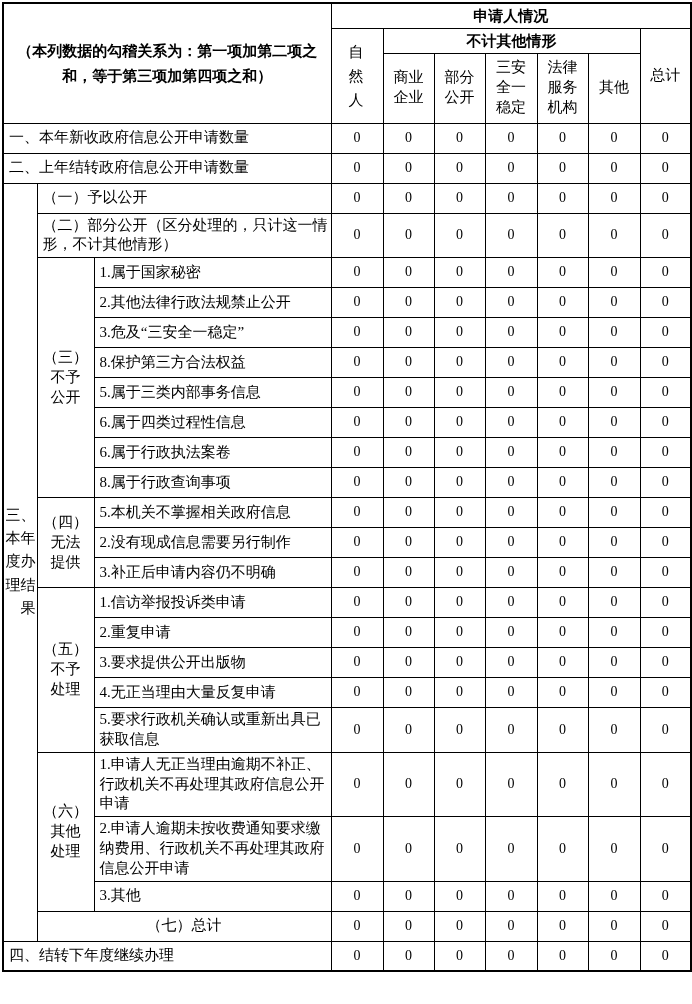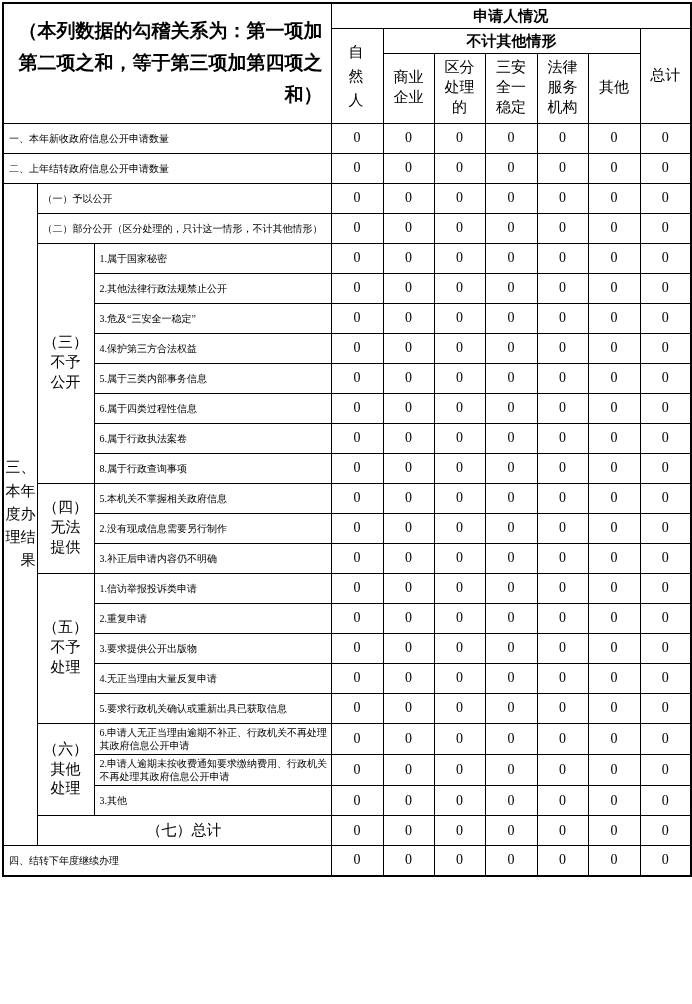--- a/index.html
+++ b/index.html
@@ -37,31 +37,31 @@
   tr.h3 { height: 70px; }
   .bold {
     font-family: "Liberation Sans", sans-serif;
     font-weight: bold;
     text-align: center;
     font-size: 15px;
   }
   .note {
     font-family: "Liberation Sans", sans-serif;
     font-weight: bold;
-    text-align: right;
-    font-size: 19px;
+    text-align: center;
+    font-size: 15px;
     line-height: 1.7;
     padding: 2px 8px;
     margin-top: 19px;
   }
   .c { text-align: center; }
   .lbl {
     text-align: left;
     padding-left: 5px;
-    font-size: 10px;
+    font-size: 15px;
   }
   .v {
     text-align: center;
     font-size: 14px;
   }
   .grp {
     text-align: center;
     white-space: pre-line;
     padding: 2px 1px;
   }
@@ -109,21 +109,21 @@
         <td class="note" colspan="3" rowspan="3">（本列数据的勾稽关系为：第一项加第二项之和，等于第三项加第四项之和）</td>
         <td class="bold" colspan="7">申请人情况</td>
       </tr>
       <tr class="h2">
         <td class="c" rowspan="2"><span class="stack1">自然人</span></td>
         <td class="bold" colspan="5">不计其他情形</td>
         <td class="c" rowspan="2">总计</td>
       </tr>
       <tr class="h3">
         <td class="wrap2">商业企业</td>
-        <td class="wrap2">区分处理的</td>
+        <td class="wrap2">部分公开</td>
         <td class="wrap2">三安全一稳定</td>
         <td class="wrap2">法律服务机构</td>
         <td class="wrap2">其他</td>
       </tr>
 
       <tr>
         <td class="lbl" colspan="3">一、本年新收政府信息公开申请数量</td>
       <td class="v">0</td>
           <td class="v">0</td>
           <td class="v">0</td>
@@ -192,21 +192,21 @@
           <td class="lbl">3.危及“三安全一稳定”</td>
           <td class="v">0</td>
           <td class="v">0</td>
           <td class="v">0</td>
           <td class="v">0</td>
           <td class="v">0</td>
           <td class="v">0</td>
           <td class="v">0</td>
         </tr>
       <tr>
-          <td class="lbl">4.保护第三方合法权益</td>
+          <td class="lbl">8.保护第三方合法权益</td>
           <td class="v">0</td>
           <td class="v">0</td>
           <td class="v">0</td>
           <td class="v">0</td>
           <td class="v">0</td>
           <td class="v">0</td>
           <td class="v">0</td>
         </tr>
       <tr>
           <td class="lbl">5.属于三类内部事务信息</td>
@@ -334,21 +334,21 @@
           <td class="v">0</td>
           <td class="v">0</td>
           <td class="v">0</td>
           <td class="v">0</td>
         </tr>
 
       <tr>
         <td class="grp" rowspan="3">（六）
 其他
 处理</td>
-        <td class="lbl">6.申请人无正当理由逾期不补正、行政机关不再处理其政府信息公开申请</td>
+        <td class="lbl">1.申请人无正当理由逾期不补正、行政机关不再处理其政府信息公开申请</td>
       <td class="v">0</td>
           <td class="v">0</td>
           <td class="v">0</td>
           <td class="v">0</td>
           <td class="v">0</td>
           <td class="v">0</td>
           <td class="v">0</td>
         </tr>
       <tr>
           <td class="lbl">2.申请人逾期未按收费通知要求缴纳费用、行政机关不再处理其政府信息公开申请</td>

